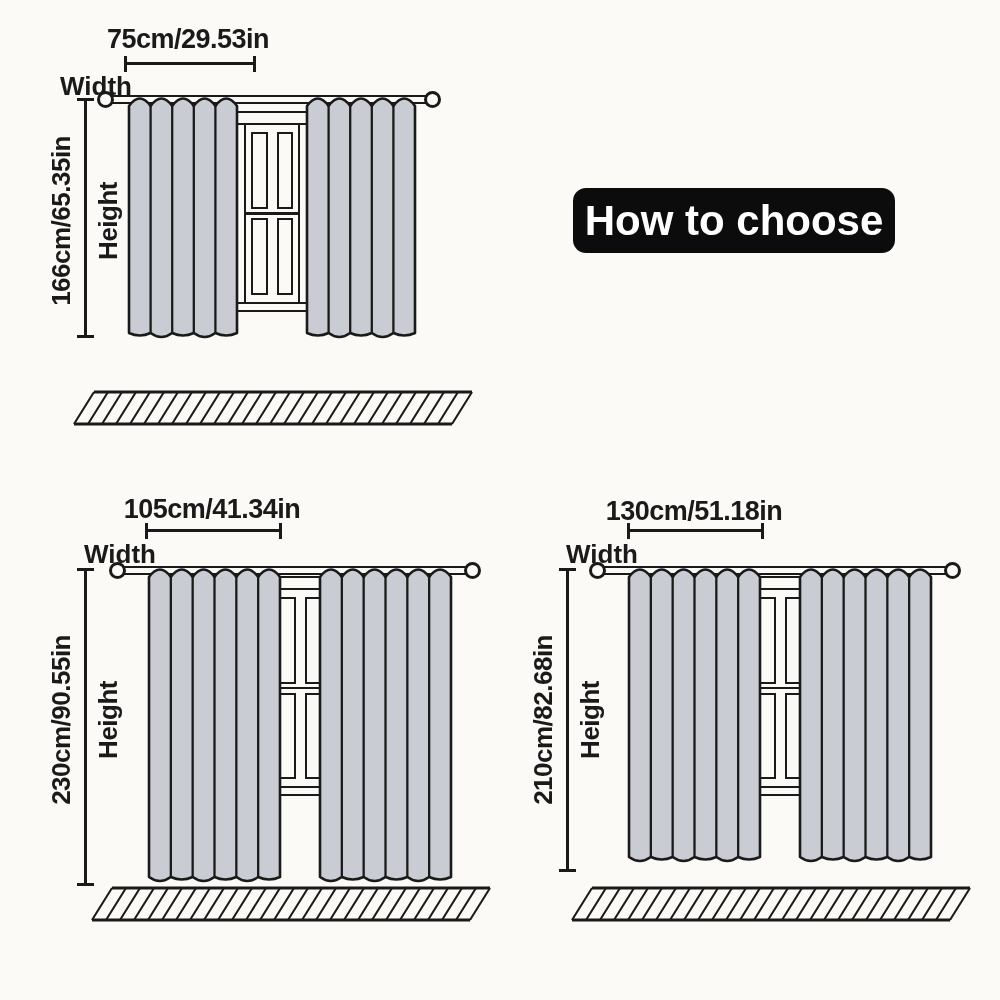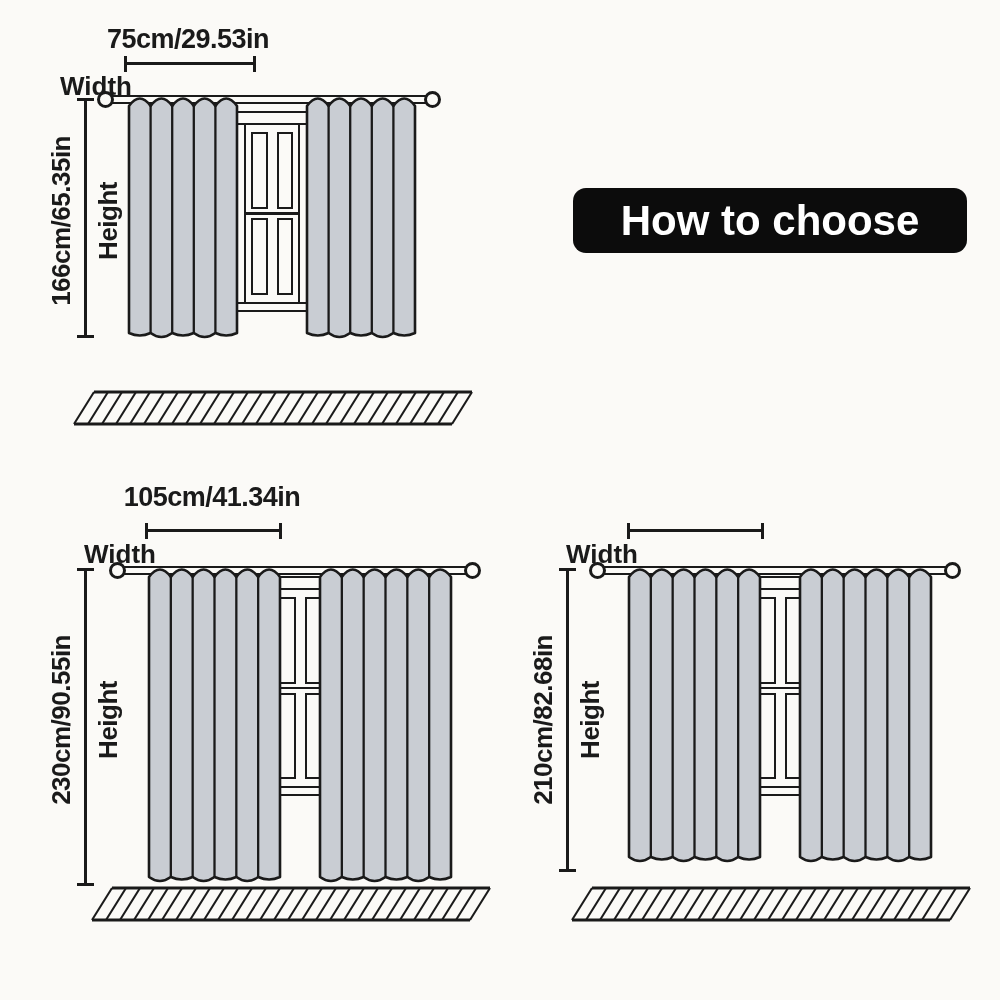--- a/index.html
+++ b/index.html
@@ -36,21 +36,21 @@
 
   
   svg{position:absolute;overflow:visible;}
   svg[data-curtain]{z-index:2;}
   .curtain-body{fill:var(--curtain);stroke:var(--line);stroke-width:2.6px;stroke-linejoin:round;}
   .curtain-fold{stroke:var(--line);stroke-width:2.3px;}
   .floor-edge{stroke:var(--line);stroke-width:3px;}
   .floor-hatch-line{stroke:var(--line);stroke-width:2px;}
 
   
-  .badge{position:absolute;left:573px;top:188px;width:394px;height:65px;background:var(--badge-bg);color:var(--badge-text);border-radius:13px;display:flex;align-items:center;justify-content:center;font-weight:bold;font-size:42px;}
+  .badge{position:absolute;left:573px;top:188px;width:322px;height:65px;background:var(--badge-bg);color:var(--badge-text);border-radius:13px;display:flex;align-items:center;justify-content:center;font-weight:bold;font-size:42px;}
 </style>
 </head>
 <body>
 
 <div class="stage">
 
   <div class="layer">
     <div class="dim-label" style="left:60px;top:25px;width:256px;">75cm/29.53in</div>
     <div class="hdim" style="left:124px;top:62px;width:132px;"></div>
     <div class="dim-word" style="left:60px;top:72px;width:256px;">Width</div>
@@ -123,21 +123,21 @@
         <line x1="364" y1="34" x2="384" y2="2" class="floor-hatch-line"></line>
         <line x1="378" y1="34" x2="398" y2="2" class="floor-hatch-line"></line>
         <line x1="20" y1="2" x2="398" y2="2" class="floor-edge"></line>
         <line x1="0" y1="34" x2="378" y2="34" class="floor-edge"></line>
       </svg>
   </div>
 
   <div class="badge">How to choose</div>
 
   <div class="layer">
-    <div class="dim-label" style="left:84px;top:483px;width:256px;">105cm/41.34in</div>
+    <div class="dim-label" style="left:84px;top:495px;width:256px;">105cm/41.34in</div>
     <div class="hdim" style="left:145px;top:529px;width:137px;"></div>
     <div class="dim-word" style="left:84px;top:540px;width:256px;">Width</div>
 
     <div class="vwrap" style="left:46px;top:585px;width:30px;height:270px;">
         <span>230cm/90.55in</span>
       </div>
     <div class="vdim" style="left:84px;top:568px;height:318px;"></div>
     <div class="vwrap" style="left:93px;top:585px;width:30px;height:270px;">
         <span>Height</span>
       </div>
@@ -202,20 +202,21 @@
         <line x1="336" y1="34" x2="356" y2="2" class="floor-hatch-line"></line>
         <line x1="350" y1="34" x2="370" y2="2" class="floor-hatch-line"></line>
         <line x1="364" y1="34" x2="384" y2="2" class="floor-hatch-line"></line>
         <line x1="378" y1="34" x2="398" y2="2" class="floor-hatch-line"></line>
         <line x1="20" y1="2" x2="398" y2="2" class="floor-edge"></line>
         <line x1="0" y1="34" x2="378" y2="34" class="floor-edge"></line>
       </svg>
   </div>
 
   <div class="layer">
+    <div class="dim-label" style="left:566px;top:497px;width:256px;">130cm/51.18in</div>
     <div class="hdim" style="left:627px;top:529px;width:137px;"></div>
     <div class="dim-word" style="left:566px;top:540px;width:256px;">Width</div>
 
     <div class="vwrap" style="left:528px;top:585px;width:30px;height:270px;">
         <span>210cm/82.68in</span>
       </div>
     <div class="vdim" style="left:566px;top:568px;height:304px;"></div>
     <div class="vwrap" style="left:575px;top:585px;width:30px;height:270px;">
         <span>Height</span>
       </div>

